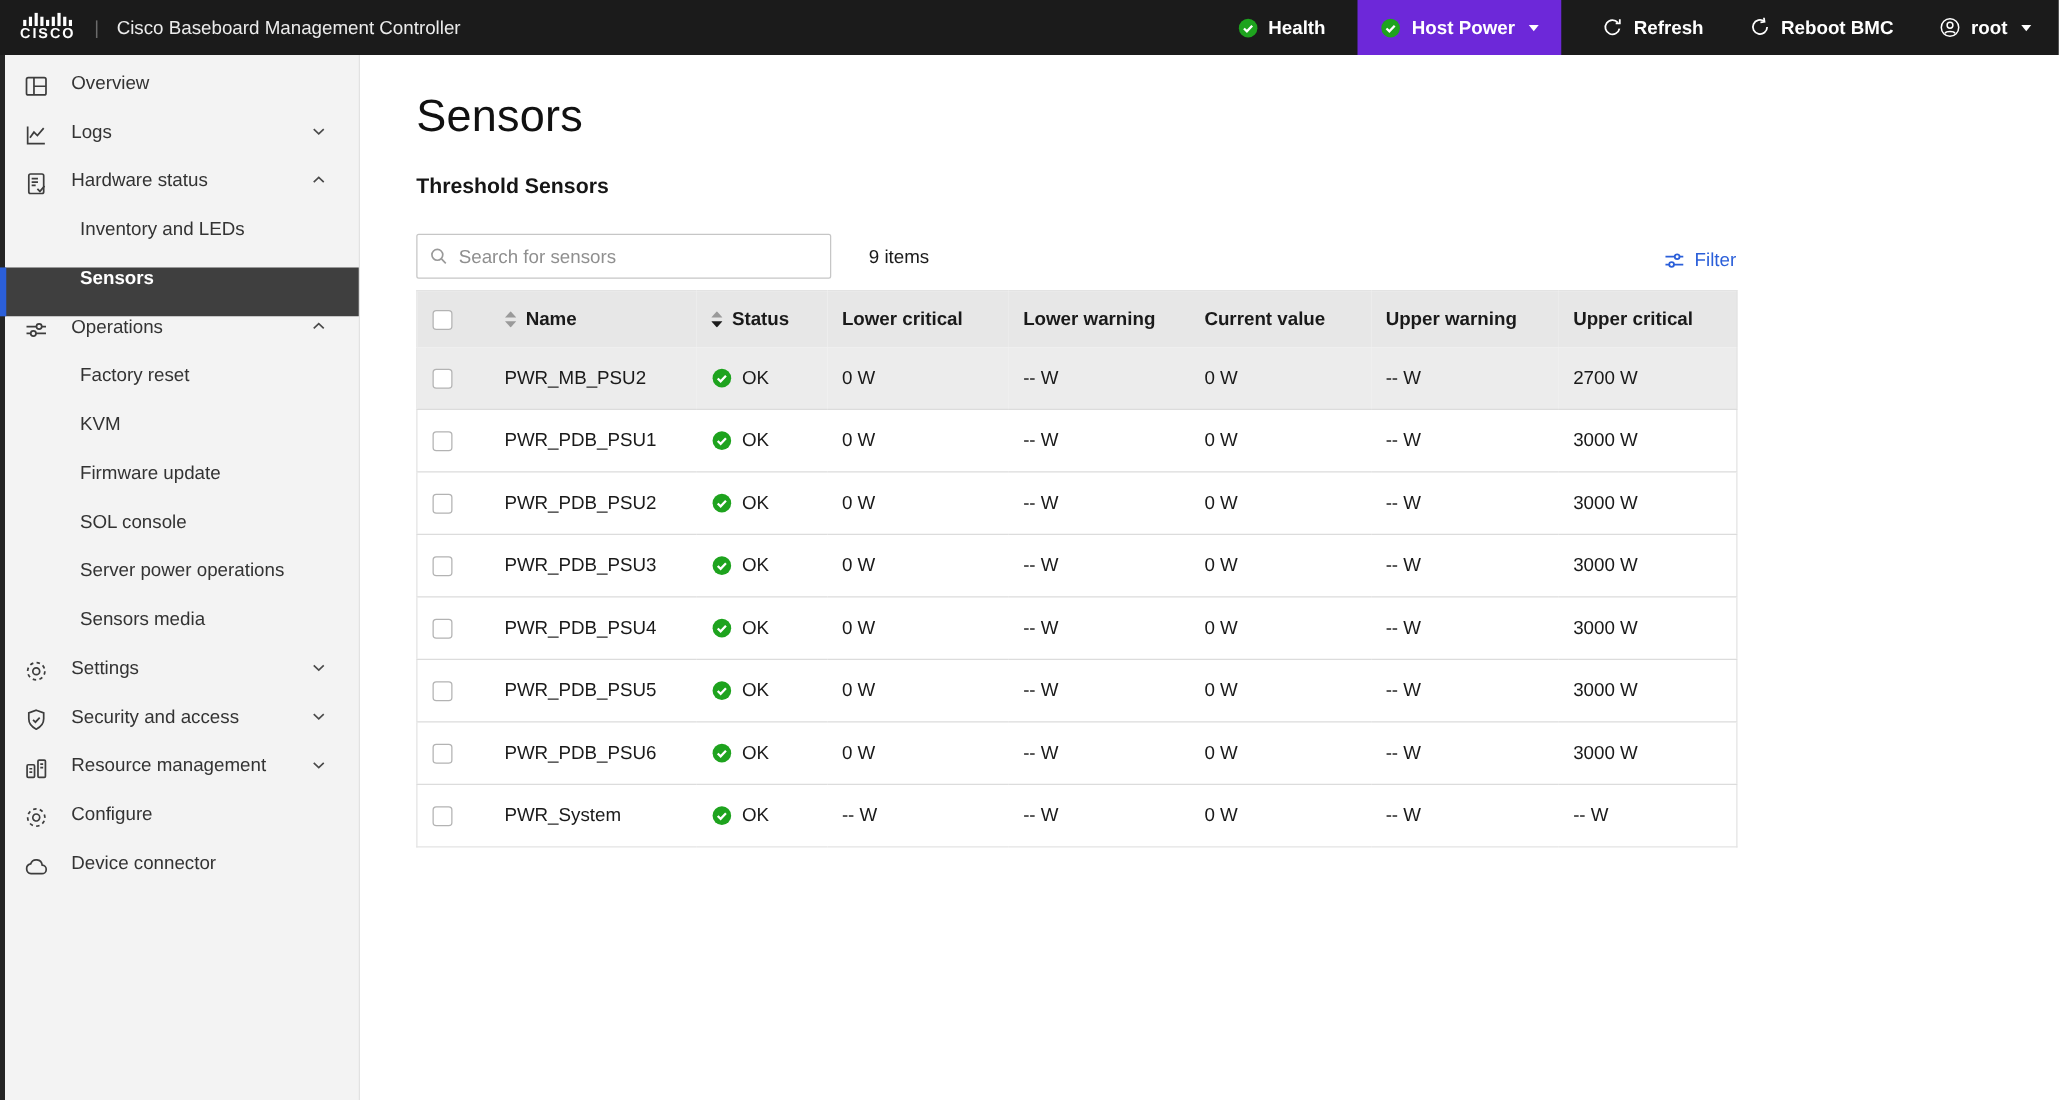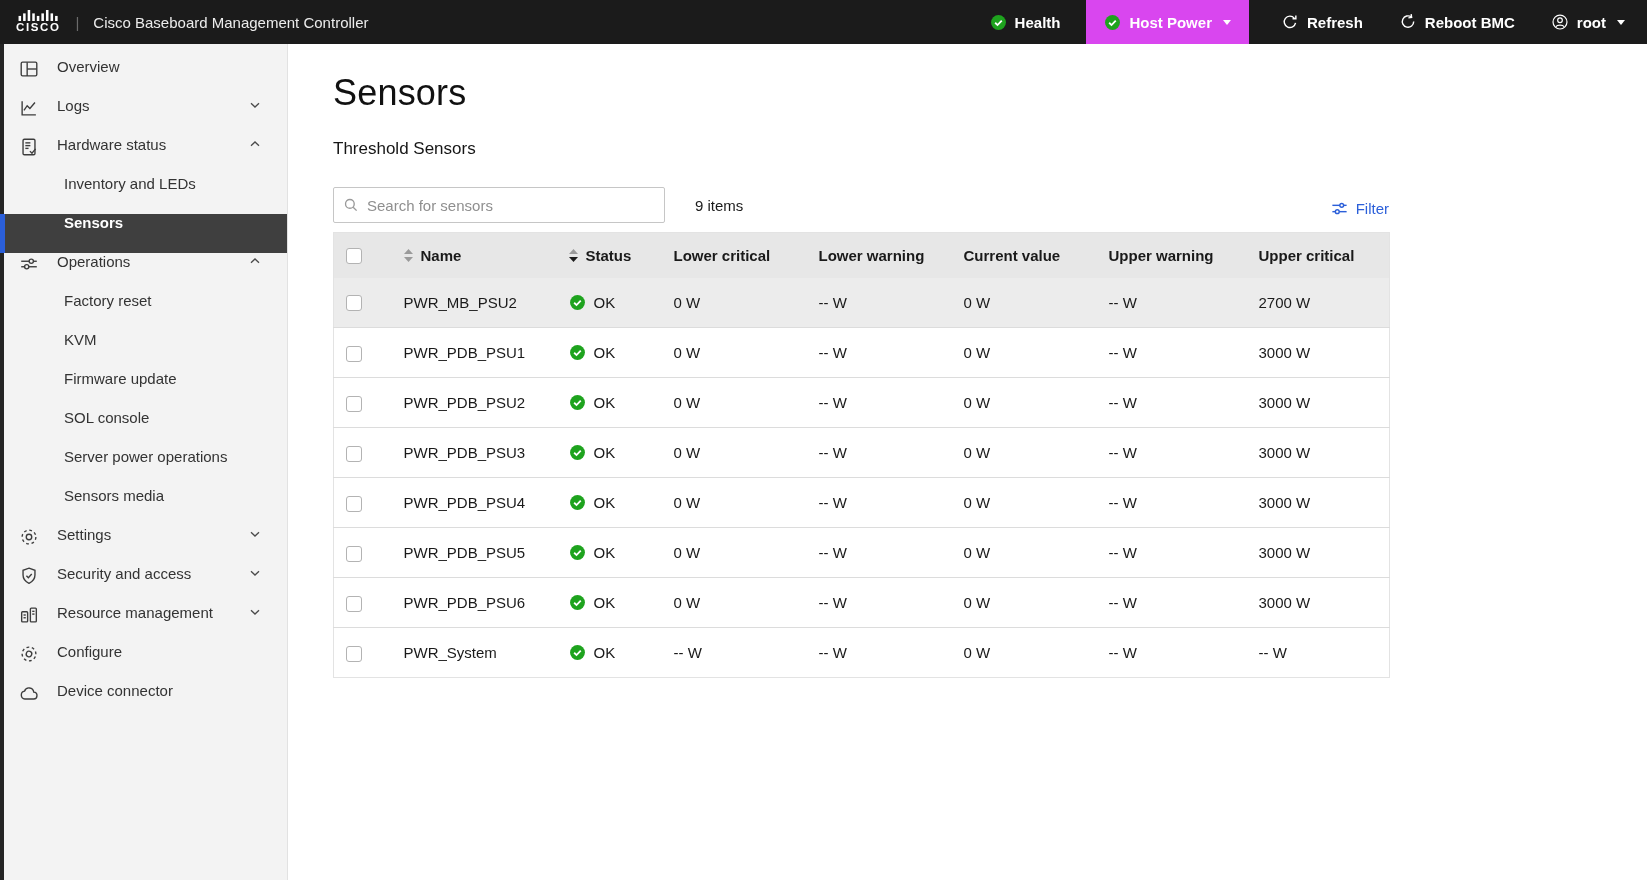--- a/index.html
+++ b/index.html
@@ -10,21 +10,21 @@
   .topbar { position:absolute; top:0; left:0; width:1647px; height:44px;
     background:#1b1b1b; color:#fff; display:flex; align-items:center; padding:0 18px 0 16px; }
   .brand { display:flex; flex-direction:column; align-items:center; margin-right:13px; }
   .brand svg { display:block; }
   .brand-text { font-size:11.5px; font-weight:700; letter-spacing:1.6px; text-transform:uppercase; line-height:1; margin-top:1px; }
   .tb-divider { color:#6b6b6b; font-size:15px; margin:0 14px 0 2px; font-weight:300; }
   .tb-title { font-size:15px; color:#ececec; }
   .tb-right { margin-left:auto; display:flex; align-items:center; height:100%; }
   .tb-item { display:flex; align-items:center; gap:8px; font-size:15px; font-weight:600; color:#fff; height:100%; padding:0 4px; cursor:pointer; }
   .tb-item + .tb-item { margin-left:28px; }
-  .tb-btn { background:#d946ef; padding:0 18px; margin-left:22px !important; }
+  .tb-btn { background:#6d28d9; padding:0 18px; margin-left:22px !important; }
   .caret { width:0; height:0; border-left:4.5px solid transparent; border-right:4.5px solid transparent; border-top:5px solid #fff; margin-left:3px; }
   .ok-ic { color:#1ea31e; }
 
   
   .sidebar { position:absolute; top:44px; left:0; bottom:0; width:288px;
     background:#f3f3f3; border-right:1px solid #e2e2e2; padding-top:14px; }
   .sidebar::before { content:''; position:absolute; left:0; top:0; bottom:0; width:4px; background:#242424; }
   .nav-item { position:relative; display:flex; align-items:flex-start; height:39px;
     padding:0 24px 0 18px; font-size:15px; color:#333; cursor:pointer; }
   .nav-icon { width:22px; height:22px; margin-right:17px; color:#3d3d3d; flex:0 0 auto; }
@@ -36,21 +36,21 @@
   
   .main { position:absolute; top:44px; left:289px; right:0; bottom:0; background:#fff; padding:28px 0 0 44px; }
   .page-title { font-size:36px; font-weight:400; color:#111; letter-spacing:.2px; }
 
   .tabs { position:relative; margin-top:33px; width:1056px; height:39px; }
   .tabs-underline { position:absolute; left:0; right:0; bottom:0; height:1px; background:#d8d8d8; }
   .tabstrip { position:absolute; top:0; left:0; display:flex; background:#f2f2f2; height:38px; }
   .tab { height:38px; padding:0 23px; display:flex; align-items:center; font-size:15px; color:#1e1e1e; cursor:pointer; white-space:nowrap; }
   .tab.active { background:#fff; height:39px; font-weight:700; font-size:14px; letter-spacing:.3px; }
 
-  .section-title { margin-top:25px; font-size:17px; font-weight:400; color:#161616; }
+  .section-title { margin-top:25px; font-size:17px; font-weight:700; color:#161616; }
 
   .toolbar { margin-top:28px; width:1056px; display:flex; align-items:center; }
   .searchbox { position:relative; width:332px; height:36px; }
   .searchbox svg { position:absolute; left:9px; top:9px; width:18px; height:18px; color:#9a9a9a; }
   .searchbox input { width:100%; height:100%; border:1px solid #c6c6c6; border-radius:2px;
     padding:0 10px 0 33px; font-size:15px; font-family:inherit; color:#333; background:#fff; outline:none; }
   .searchbox input::placeholder { color:#8f8f8f; }
   .items-count { margin-left:30px; font-size:15px; color:#1a1a1a; }
   .filter-link { margin-left:auto; display:flex; align-items:center; gap:7px; color:var(--accent,#2b5fd9);
     font-size:15px; cursor:pointer; position:relative; top:3px; }

